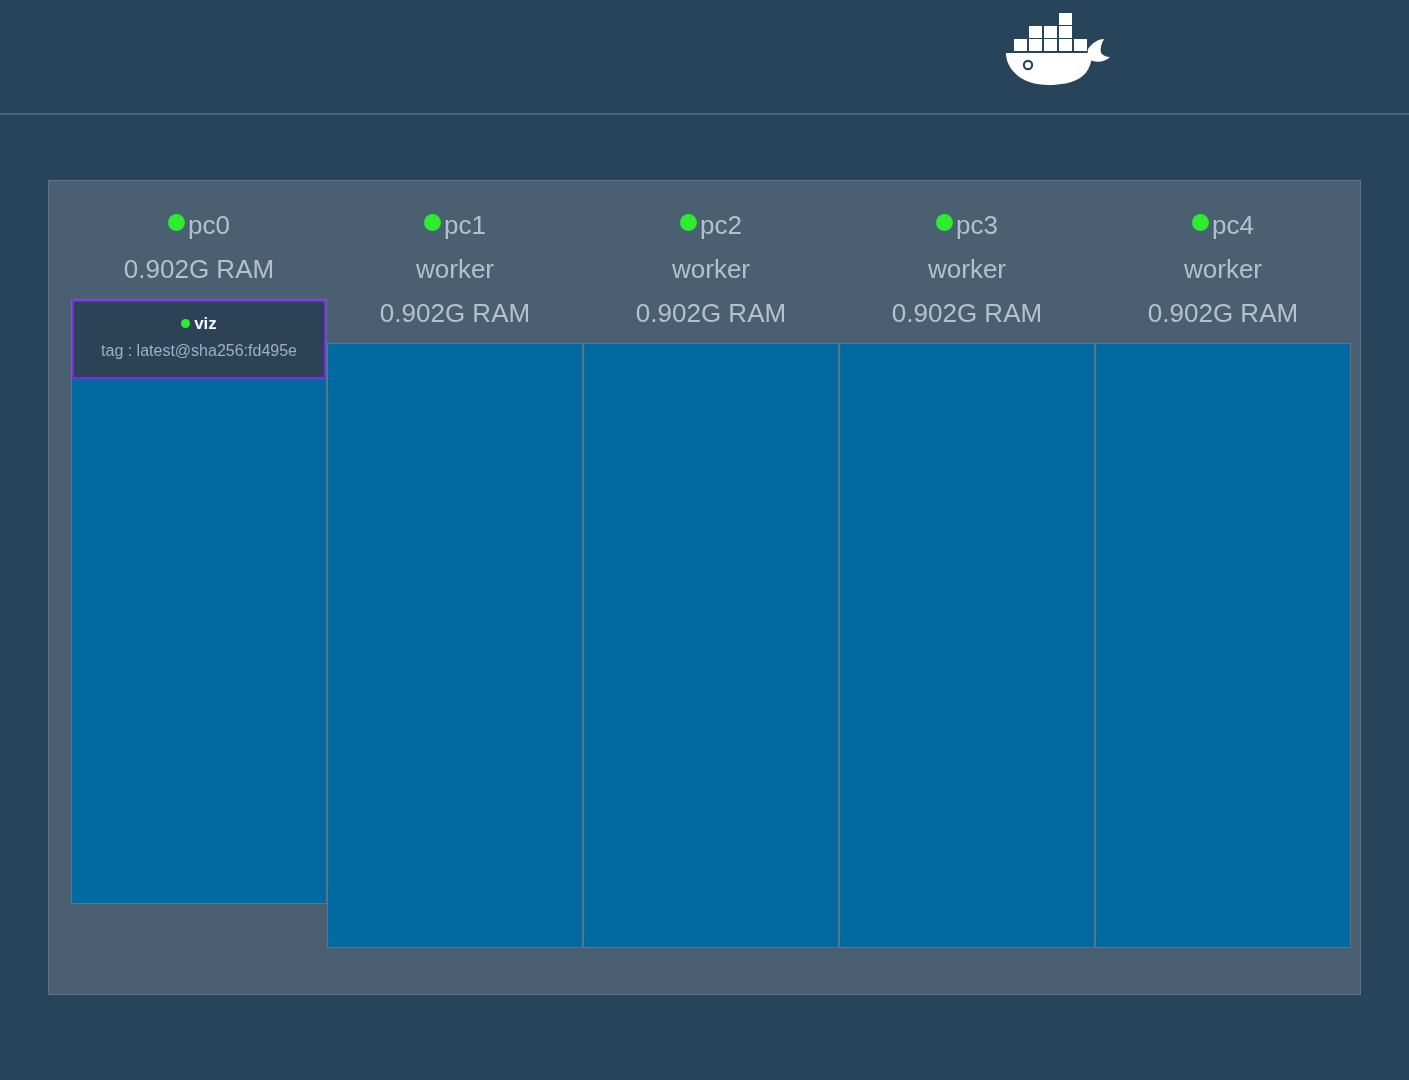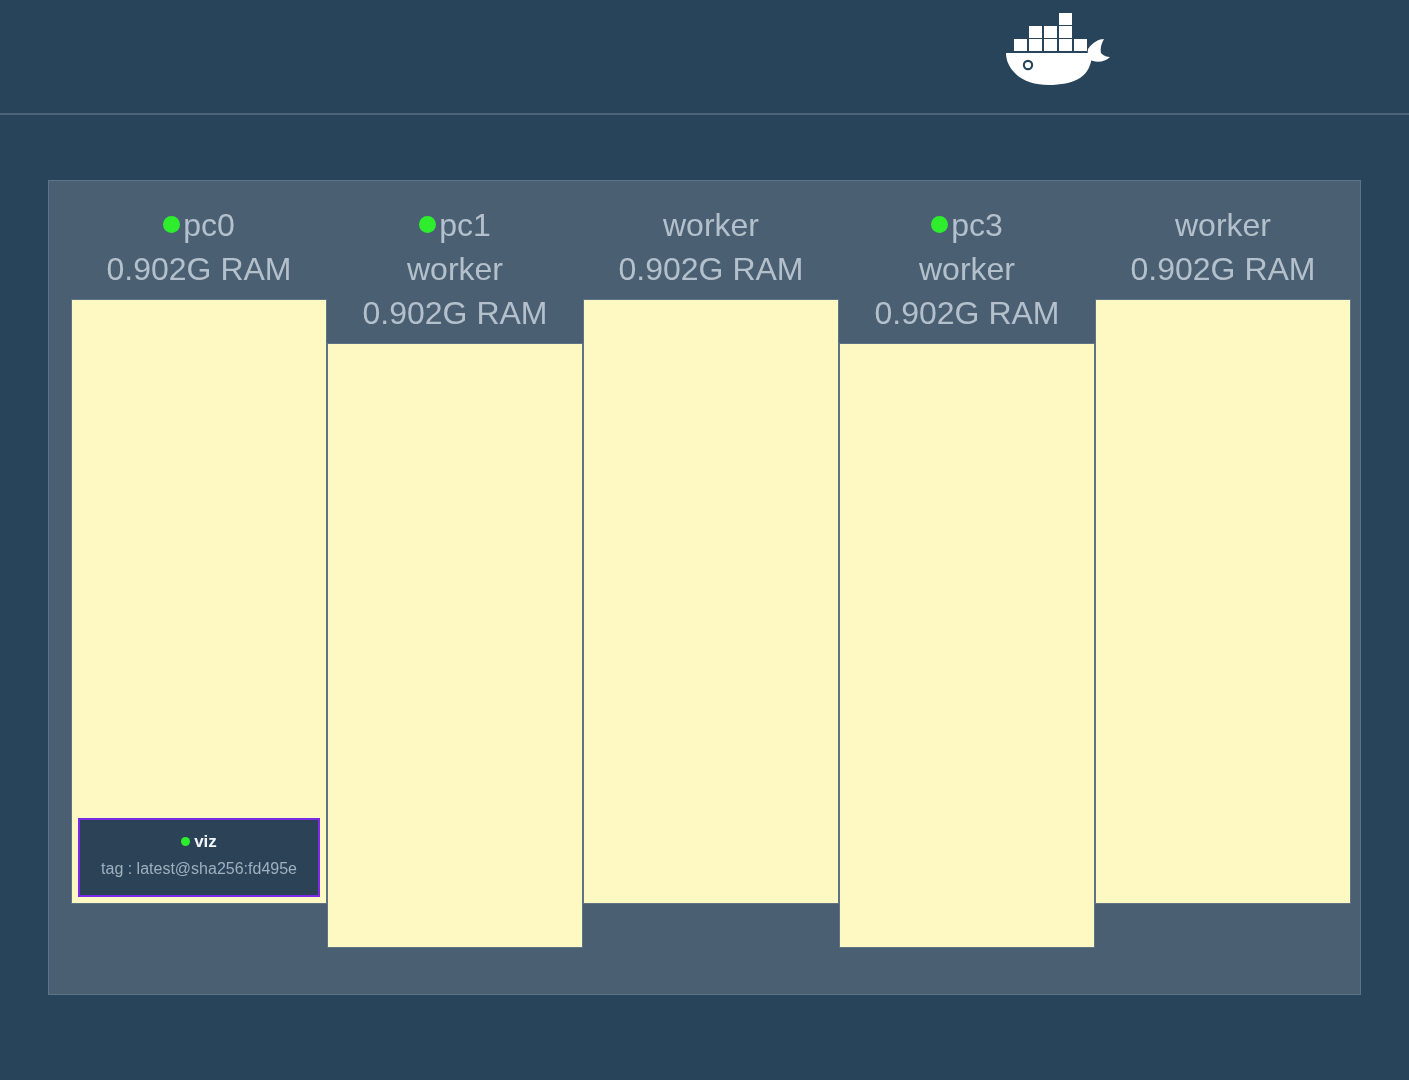--- a/index.html
+++ b/index.html
@@ -55,21 +55,21 @@
     display: flex;
     flex-direction: column;
     box-sizing: border-box;
   }
   .node:first-child { margin-left: 22px; }
 
   .node-header {
     padding-top: 22px;
     text-align: center;
     color: #b4c0cb;
-    font-size: 32px;
+    font-size: 26px;
     line-height: 44px;
     font-weight: 400;
     white-space: nowrap;
   }
   .node-name-line {
     display: block;
   }
   .status-dot {
     display: inline-block;
     width: 17px;
@@ -78,27 +78,25 @@
     background: #2ded2d;
     vertical-align: 3px;
     margin-right: 3px;
   }
   .node-role, .node-ram { display: block; }
 
   .node-body {
     position: relative;
     margin-top: 8px;
     height: 605px;
-    background: #fef9c3;
+    background: #0369a1;
     border: 1px solid #5e7386;
     box-sizing: border-box;
     display: flex;
     flex-direction: column;
-    justify-content: flex-end;
-    padding: 6px;
     overflow: hidden;
   }
 
   
   .task-card {
     border: 2px solid #7c2ae8;
     box-sizing: border-box;
     padding: 10px 4px 12px 4px;
     background: #2b4257;
     overflow: hidden;
@@ -181,37 +179,39 @@
       <div class="node-header">
         <span class="node-name-line"><span class="status-dot"></span><span>pc1</span></span>
         <span class="node-role">worker</span>
         <span class="node-ram">0.902G RAM</span>
       </div>
       <div class="node-body"></div>
     </div>
 
     <div class="node">
       <div class="node-header">
+        <span class="node-name-line"><span class="status-dot"></span><span>pc2</span></span>
         <span class="node-role">worker</span>
         <span class="node-ram">0.902G RAM</span>
       </div>
       <div class="node-body"></div>
     </div>
 
     <div class="node">
       <div class="node-header">
         <span class="node-name-line"><span class="status-dot"></span><span>pc3</span></span>
         <span class="node-role">worker</span>
         <span class="node-ram">0.902G RAM</span>
       </div>
       <div class="node-body"></div>
     </div>
 
     <div class="node">
       <div class="node-header">
+        <span class="node-name-line"><span class="status-dot"></span><span>pc4</span></span>
         <span class="node-role">worker</span>
         <span class="node-ram">0.902G RAM</span>
       </div>
       <div class="node-body"></div>
     </div>
 
   </div>
 </div>
 
 </body></html>

